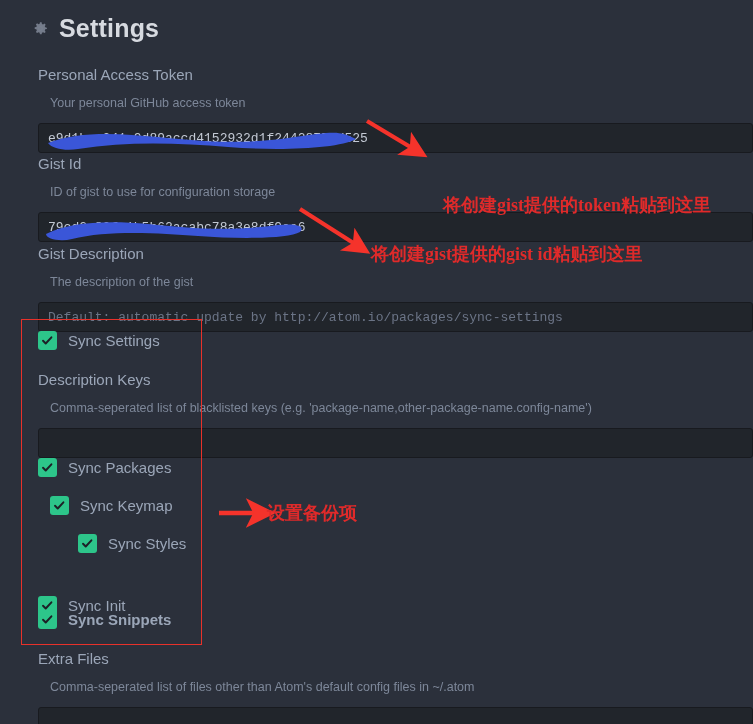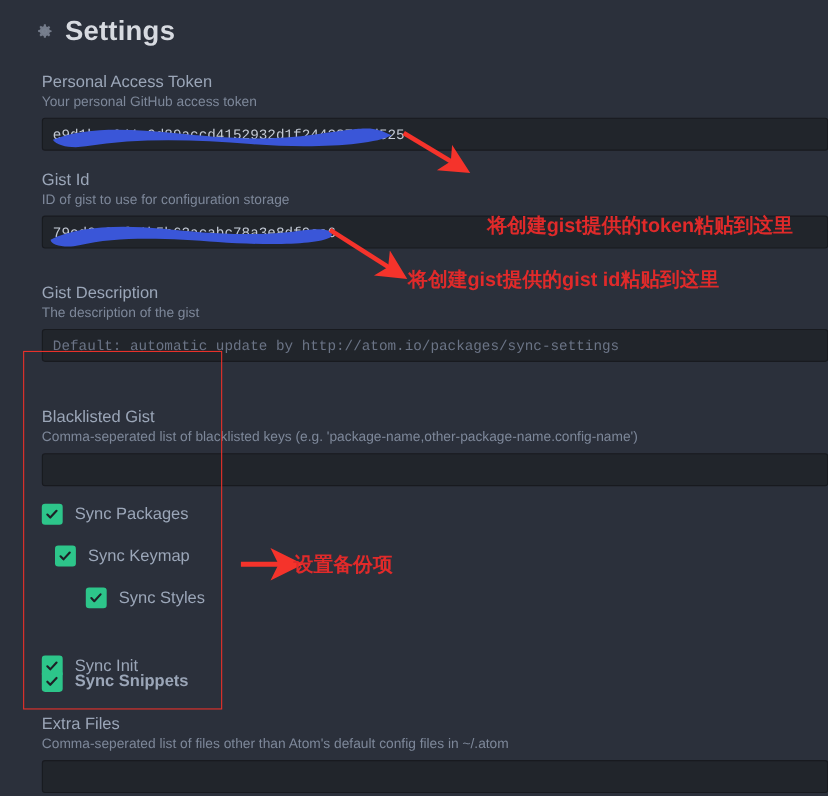--- a/index.html
+++ b/index.html
@@ -32,21 +32,21 @@
   }
 
   
   .field { position: absolute; left: 38px; width: 715px; }
   .field-title {
     font-size: 15px; color: #9ba6b8;
     line-height: 18px; margin: 0 0 1px 0;
   }
   .field-desc {
     font-size: 12.5px; color: #7d8799;
-    line-height: 15px; margin: 0;
+    line-height: 15px; margin: 12px;
   }
   .text-input {
     display: block;
     margin-top: 7px;
     height: 30px;
     background: #21252b;
     border: 1px solid #181a1f;
     border-radius: 3px;
     color: #c3c9d4;
     font-family: "Liberation Mono", monospace;
@@ -79,21 +79,21 @@
     font-size: 15px; color: #9ba6b8; line-height: 19px;
     white-space: nowrap;
   }
 
   
   .anno-text {
     position: absolute;
     color: #e02a2a;
     font-weight: bold;
     white-space: nowrap;
-    font-family: Liberation Sans, sans-serif;
+    font-family: Liberation Serif, serif;
   }
   .anno-box {
     position: absolute;
     border: 1.6px solid #e8312a;
     pointer-events: none;
   }
   .anno-svg { position: absolute; left: 0; top: 0; pointer-events: none; }
 </style>
 </head>
 <body>
@@ -125,29 +125,37 @@
     <div class="field-title">Gist Id</div>
     <div class="field-desc">ID of gist to use for configuration storage</div>
     <div class="input-wrap">
       <input class="text-input" type="text" value="79cd2c82fc1b5b62acabc78a3e8df9ee6" style="">
       <svg class="scribble" width="280" height="36" viewBox="0 0 280 36">
         <path d="M8 22 C30 10, 70 8, 110 12 S190 20, 240 13 C258 11, 268 14, 262 20 C250 27, 200 27, 160 24 S70 18, 34 27 C22 30, 8 27, 8 22 Z" fill="#3a56d8"></path>
       </svg>
     </div>
   </div>
 
-  <div class="field" style="top:258px;">
+  <div class="field" style="top:245px;">
     <div class="field-title">Gist Description</div>
     <div class="field-desc">The description of the gist</div>
     <input class="text-input" type="text" placeholder="Default: automatic update by http://atom.io/packages/sync-settings" style="">
   </div>
 
+  <div class="cb-row" style="top:331px;">
+    <span class="cb-box">
+      <svg width="13" height="13" viewBox="0 0 16 16">
+          <path d="M2.5 8.3l3.3 3.4 7-7.6" stroke="#1d2026" stroke-width="2.4" fill="none" stroke-linecap="round" stroke-linejoin="round"></path>
+        </svg>
+    </span>
+    <span class="cb-label">Sync Settings</span>
+  </div>
 
   <div class="field" style="top:371px;">
-    <div class="field-title">Blacklisted Gist</div>
+    <div class="field-title">Description Keys</div>
     <div class="field-desc">Comma-seperated list of blacklisted keys (e.g. 'package-name,other-package-name.config-name')</div>
     <input class="text-input" type="text" value="" style="">
   </div>
 
   <div class="cb-row" style="top:458px;">
     <span class="cb-box">
       <svg width="13" height="13" viewBox="0 0 16 16">
           <path d="M2.5 8.3l3.3 3.4 7-7.6" stroke="#1d2026" stroke-width="2.4" fill="none" stroke-linecap="round" stroke-linejoin="round"></path>
         </svg>
     </span>

